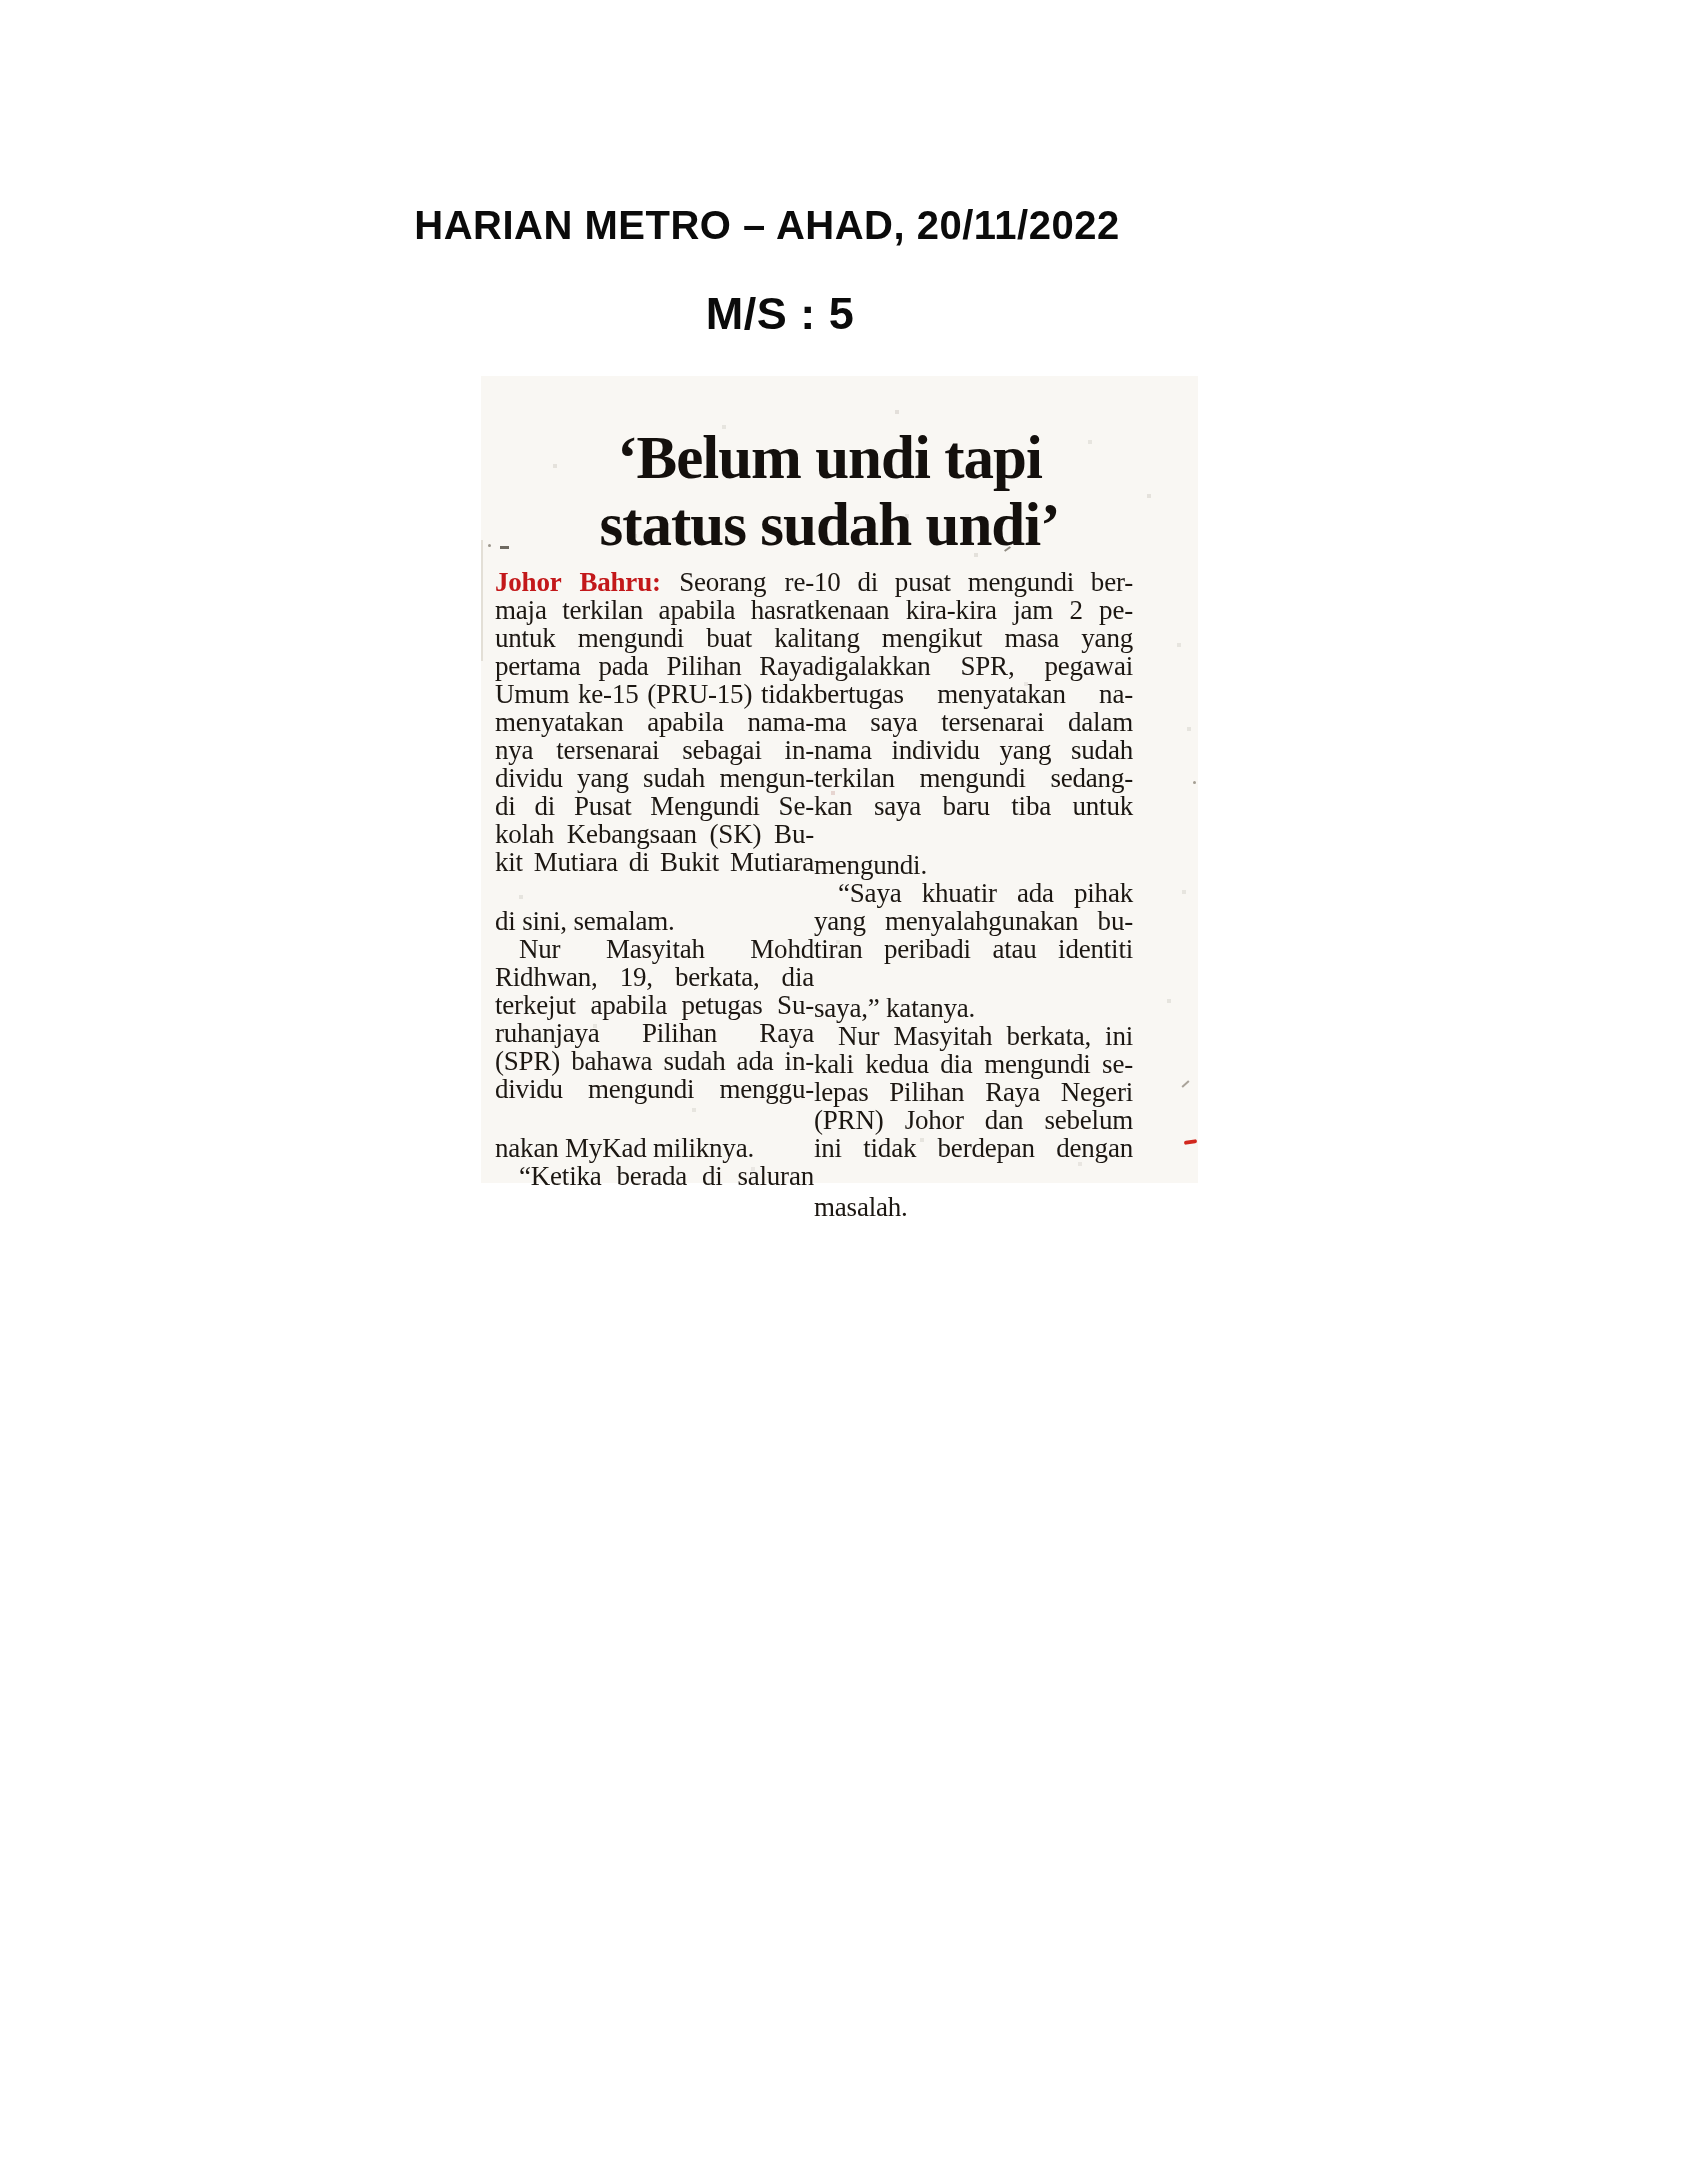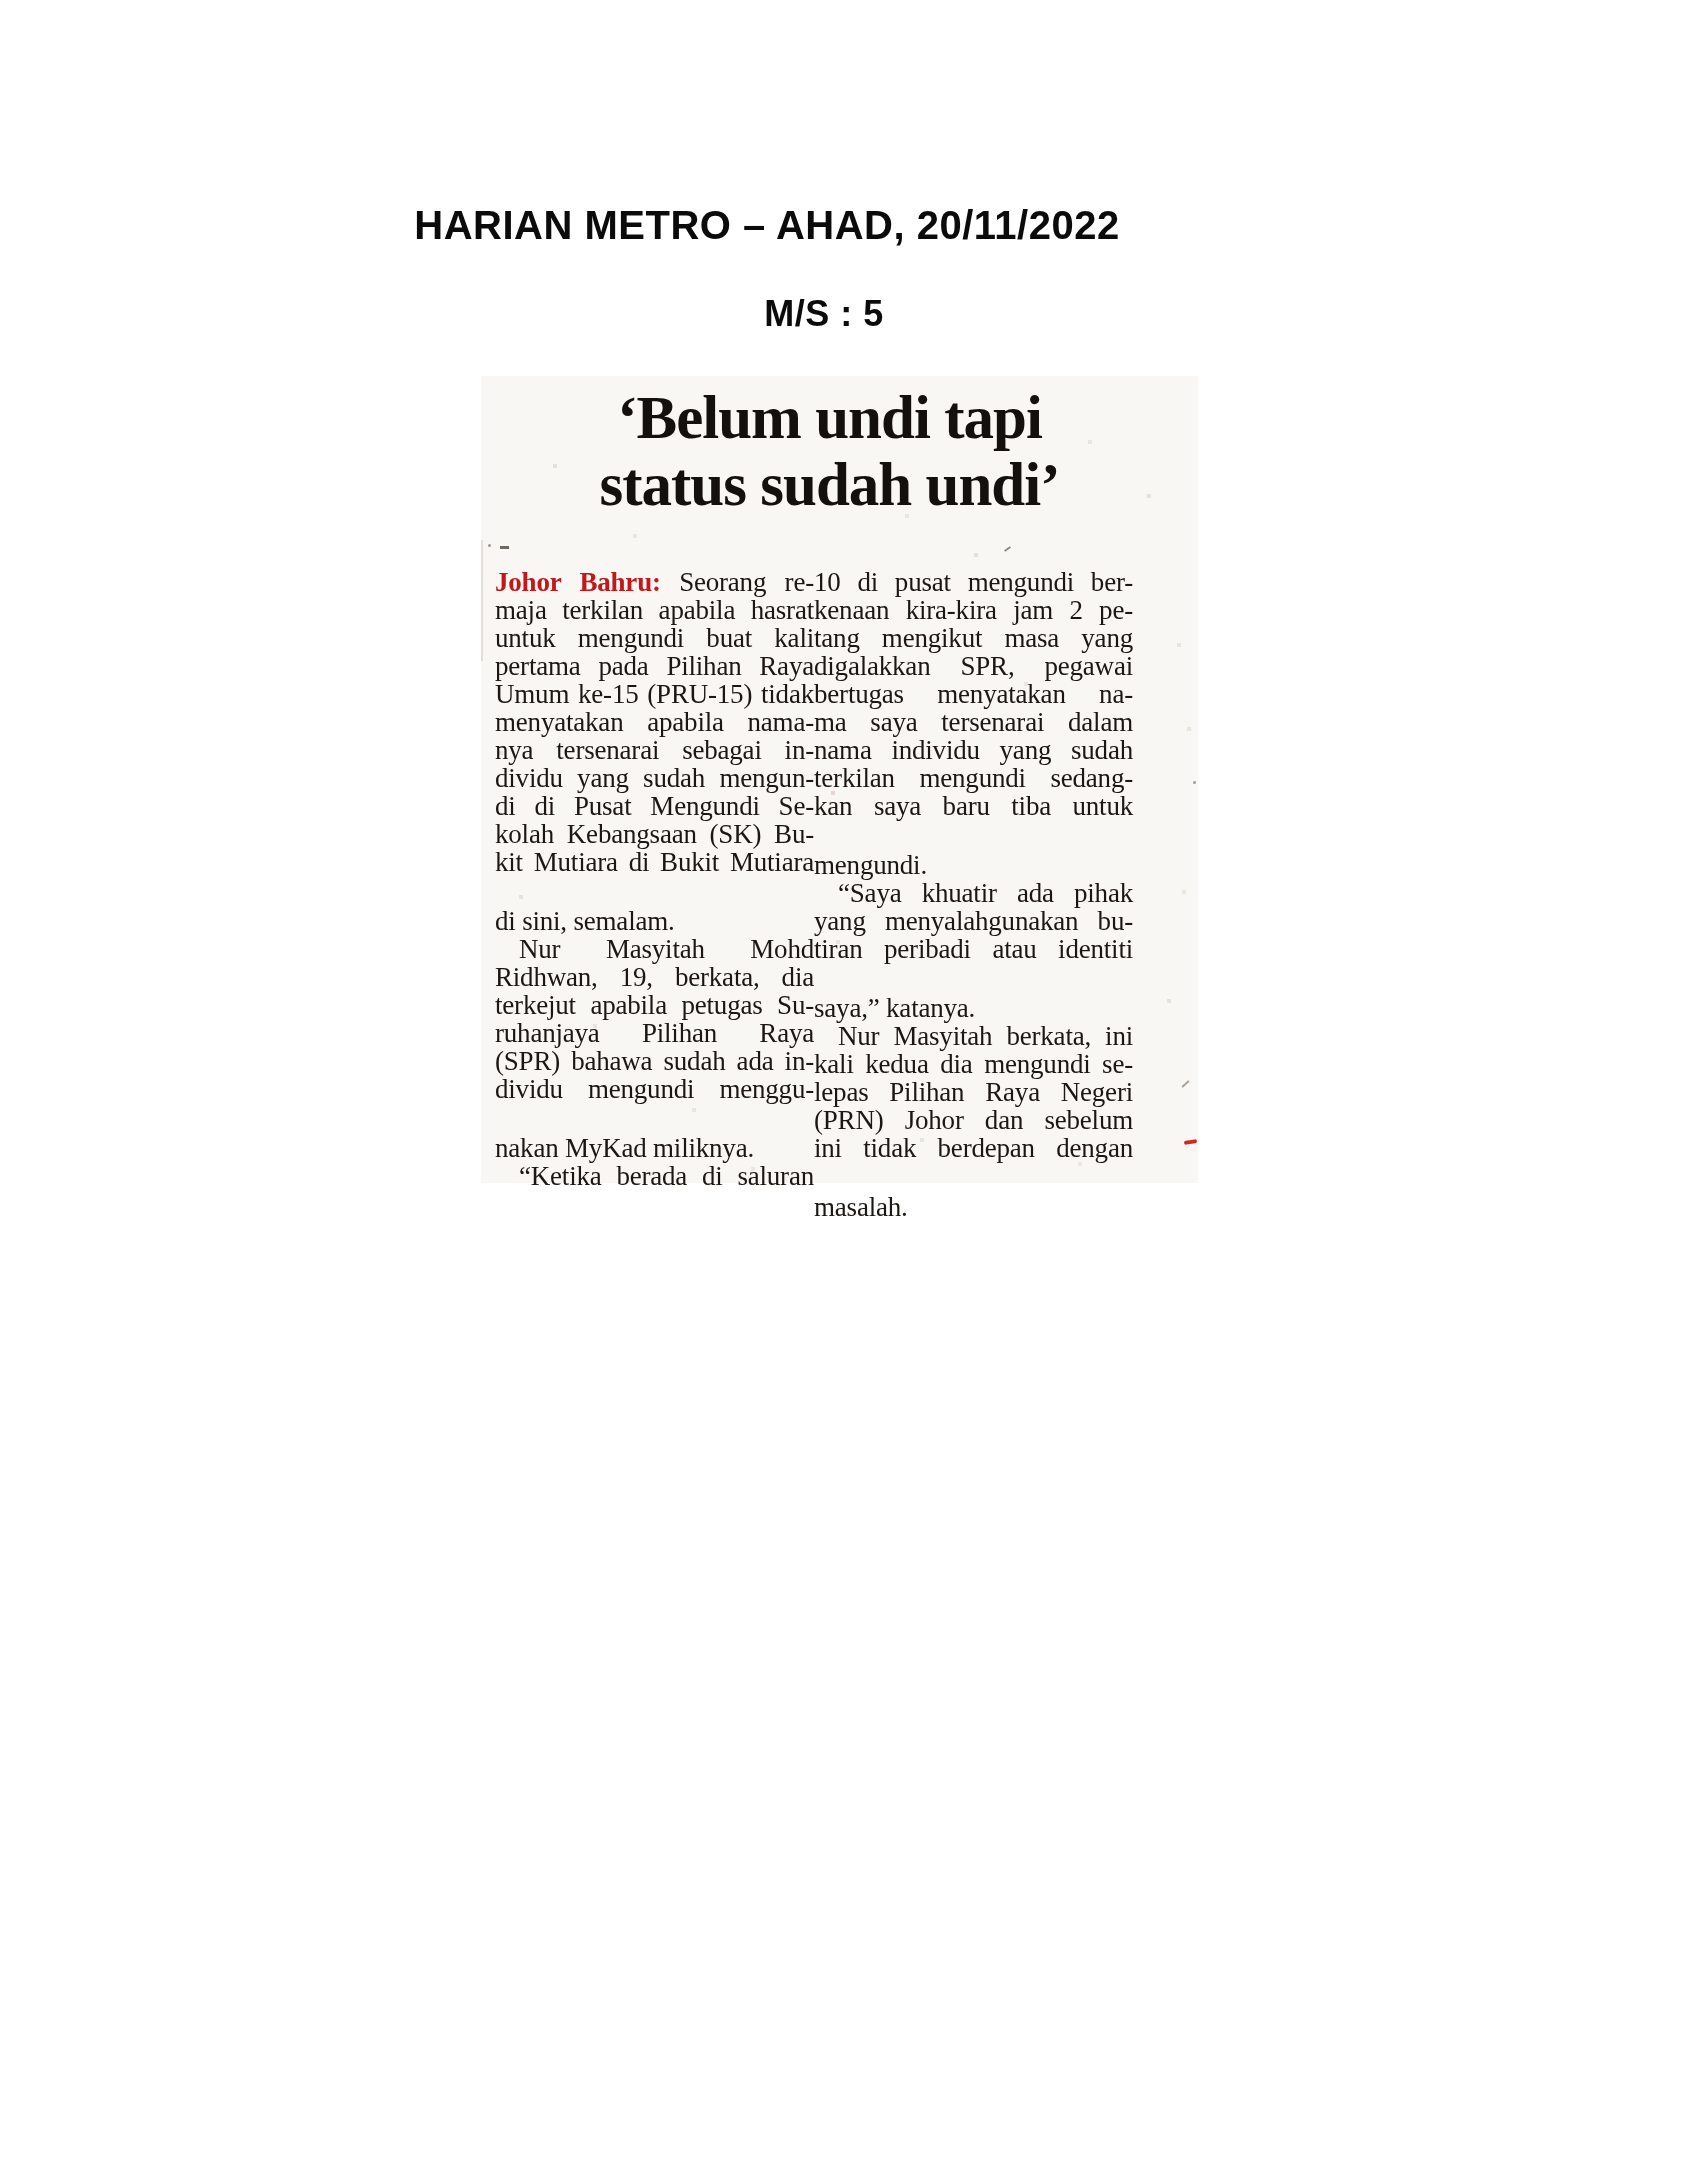--- a/index.html
+++ b/index.html
@@ -11,35 +11,35 @@
 
   
   .header-title{
     position:absolute;left:0;top:202px;width:1534px;text-align:center;
     font-family:"Liberation Sans",sans-serif;font-weight:bold;
     font-size:40px;line-height:46px;color:#0b0b0b;letter-spacing:0.5px;
   }
   .page-ref{
     position:absolute;left:0;top:294px;width:1560px;text-align:center;
     font-family:"Liberation Sans",sans-serif;font-weight:bold;
-    font-size:36px;line-height:40px;color:#0b0b0b;letter-spacing:0.5px;padding-left:44px;
+    font-size:45px;line-height:40px;color:#0b0b0b;letter-spacing:0.5px;
   }
 
   
   .clip{
     position:absolute;left:481px;top:376px;width:717px;height:807px;
     background:#f9f7f3;
   }
   .clip-edge{
     position:absolute;left:481px;top:540px;width:2px;height:121px;
     background:#e3dfd6;
   }
 
   .headline{
-    position:absolute;left:495px;top:384px;width:669px;text-align:center;
+    position:absolute;left:495px;top:424px;width:669px;text-align:center;
     font-family:"Liberation Serif",serif;font-weight:bold;
     font-size:61px;line-height:67px;letter-spacing:-1px;color:#14100d;
   }
   .headline-line{white-space:nowrap;}
 
   .columns{
     position:absolute;left:495px;top:568px;display:flex;
   }
   .col{
     width:319px;font-size:27px;line-height:28px;color:#1c1712;

